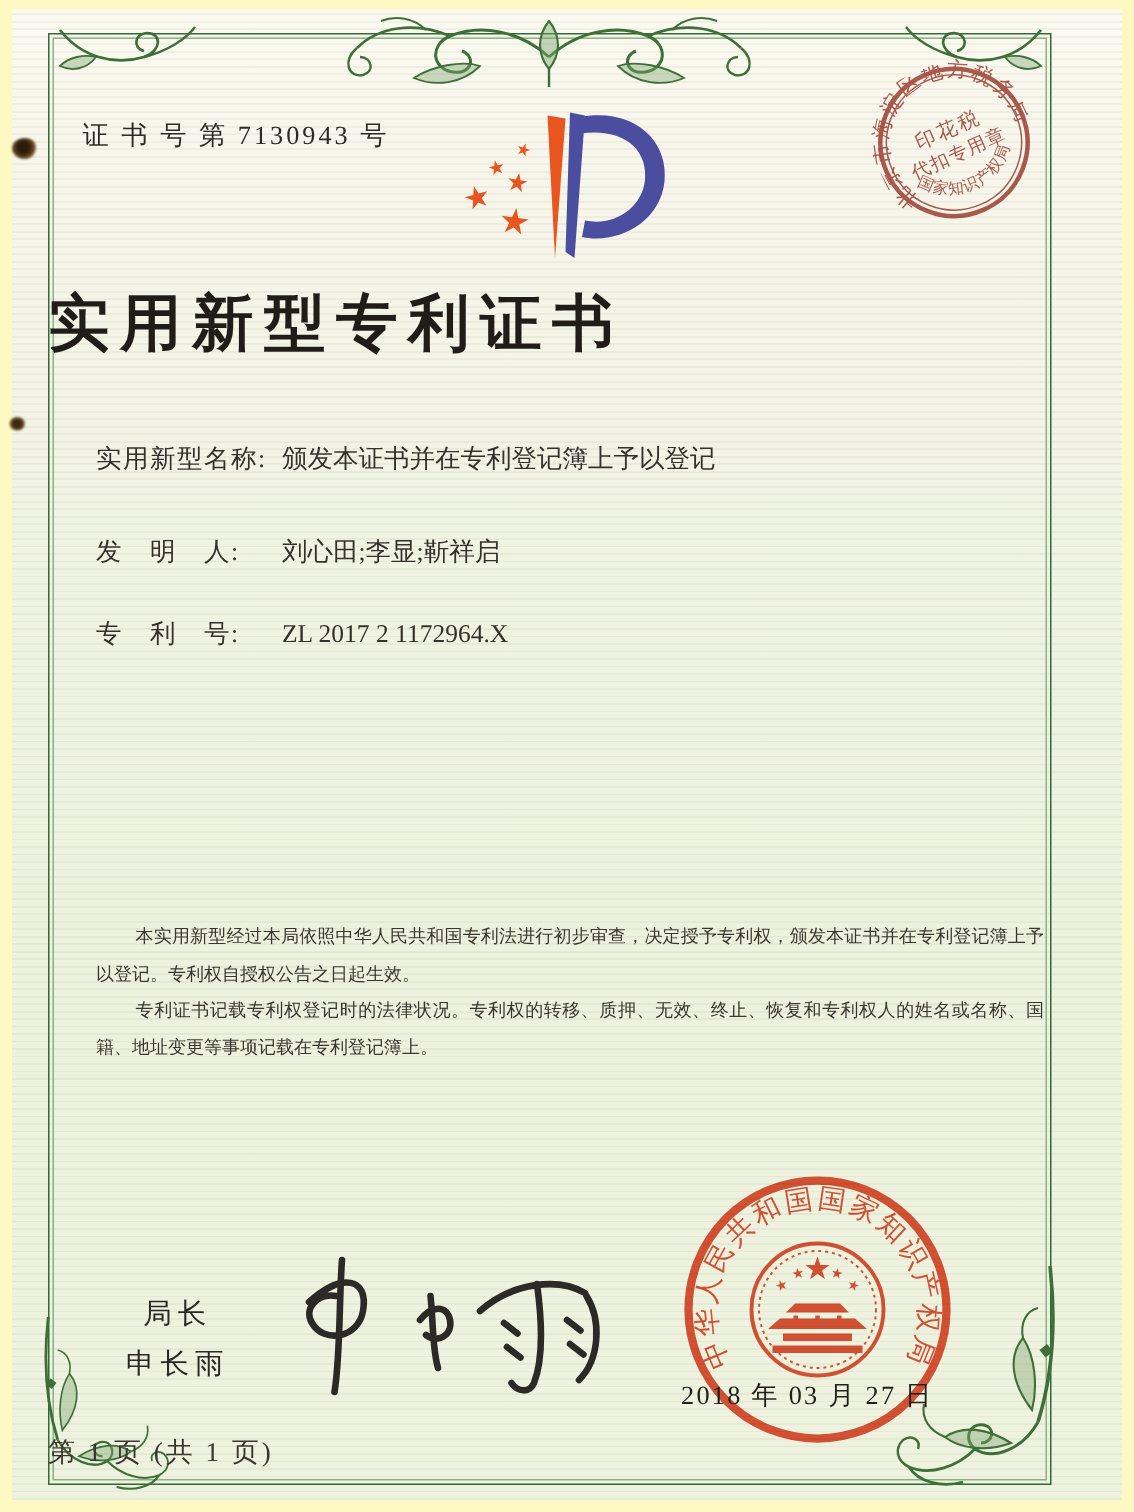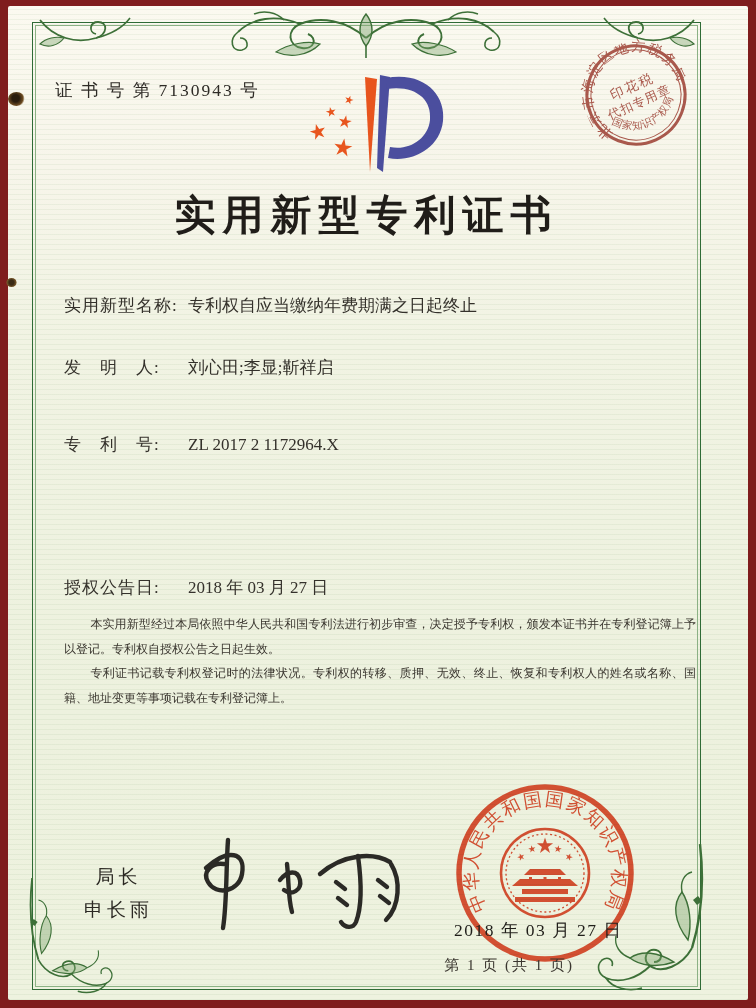--- a/index.html
+++ b/index.html
@@ -1,44 +1,44 @@
 <!DOCTYPE html>
 <html><head>
 <meta charset="utf-8">
 <style>
   html,body{margin:0;padding:0;background:#4d4d4f;}
   *{box-sizing:border-box;}
-  .scan{position:relative;width:756px;height:1008px;background:#7f1d1d;overflow:hidden;
+  .scan{position:relative;width:756px;height:1008px;background:#fef9c3;overflow:hidden;
         font-family:"Liberation Serif","DejaVu Serif",serif;color:#2b2823;text-decoration:underline;}
   .paper{position:absolute;left:8px;top:6px;width:740px;height:994px;border-radius:2px;
          background:linear-gradient(180deg,#fbf9f0 0%,#f7f5ea 16%,#f1f3e3 34%,#edf1de 70%,#eef2df 100%);}
   .guilloche{position:absolute;inset:0;pointer-events:none;
          background:repeating-linear-gradient(0deg,rgba(125,170,115,0.10) 0px,rgba(125,170,115,0.10) 1px,transparent 1px,transparent 5px);}
   .frame{position:absolute;left:24px;top:16px;width:669px;height:968px;border:1.6px solid #2f6b36;}
   .frame-inner{position:absolute;inset:2px;border:1px solid #8bb184;}
   .orn{position:absolute;pointer-events:none;}
   .spot{position:absolute;border-radius:50%;filter:blur(0.6px);}
   .spot1{left:0px;top:86px;width:17px;height:14px;background:radial-gradient(circle at 45% 45%,#2a1c0d 0 30%,#6e4c22 60%,rgba(110,76,34,0) 75%);}
   .spot2{left:-2px;top:272px;width:11px;height:9px;background:radial-gradient(circle at 50% 50%,#3a2a14 0 35%,#7a5a2c 65%,rgba(122,90,44,0) 78%);}
 
   .cert-no{position:absolute;left:47px;top:72px;font-size:17.5px;letter-spacing:2px;color:#2e2b26;}
   .logo{position:absolute;left:280px;top:64px;width:165px;height:108px;}
   .stamp{position:absolute;left:575px;top:36px;width:106px;height:106px;transform:rotate(-24deg);opacity:0.92;mix-blend-mode:multiply;}
-  .title{position:absolute;left:24px;top:182px;width:669px;text-align:center;font-size:41px;font-weight:700;
+  .title{position:absolute;left:24px;top:182px;width:669px;text-align:left;font-size:41px;font-weight:700;
          letter-spacing:7px;color:#201d19;}
   .field-row{position:absolute;left:56px;font-size:17px;white-space:nowrap;color:#34312b;}
   .field-label{display:inline-block;width:124px;letter-spacing:1px;}
-  .r1{top:288px}.r2{top:350px}.r3{top:427px}.r4{top:460px}.r5{top:515px}.r6{top:570px}
+  .r1{top:288px}.r2{top:350px}.r3{top:405px}.r4{top:460px}.r5{top:515px}.r6{top:570px}
   .paras{position:absolute;left:56px;top:606px;width:632px;text-align:justify;font-size:12px;line-height:24.6px;color:#3a362f;}
   .paras p{margin:0;text-indent:2.2em;}
   .director{position:absolute;left:76px;top:854px;font-size:19px;line-height:33px;letter-spacing:4px;color:#2b2823;text-align:center;}
   .sig{position:absolute;left:180px;top:824px;width:220px;height:104px;}
   .seal{position:absolute;left:442px;top:772px;width:190px;height:190px;mix-blend-mode:multiply;}
   .seal-date{position:absolute;left:446px;top:912px;font-size:17.5px;letter-spacing:1.5px;color:#211f1b;z-index:5;}
-  .footer{position:absolute;left:24px;top:950px;width:542px;text-align:right;font-size:15px;letter-spacing:2px;color:#3a362f;}
+  .footer{position:absolute;left:24px;top:950px;width:542px;text-align:left;font-size:18px;letter-spacing:2px;color:#3a362f;}
   svg text{font-family:"Liberation Serif","DejaVu Serif",serif;}
 </style>
 </head>
 <body>
 
 <div class="scan">
   <div class="paper">
     <div class="guilloche"></div>
     <div class="frame">
       <div class="frame-inner"></div>
@@ -125,30 +125,27 @@
       <text font-size="10.5" letter-spacing="0.5" fill="#a84e44">
         <textPath href="#stampBotArc">国家知识产权局</textPath>
       </text>
       <text x="53" y="48" text-anchor="middle" font-size="13.5" letter-spacing="2" fill="#a84e44">印花税</text>
       <text x="53" y="65" text-anchor="middle" font-size="12.5" letter-spacing="1" fill="#a84e44">代扣专用章</text>
     </svg>
 
     <div class="title">实用新型专利证书</div>
 
     <div class="field-row r1">
-      <span class="field-label">实用新型名称:</span><span>专利权自应当缴纳年费期满之日起终止</span>
+      <span class="field-label">实用新型名称:</span><span>颁发本证书并在专利登记簿上予以登记</span>
     </div>
     <div class="field-row r2">
       <span class="field-label">发　明　人:</span><span>刘心田;李显;靳祥启</span>
     </div>
     <div class="field-row r3">
       <span class="field-label">专　利　号:</span><span>ZL 2017 2 1172964.X</span>
-    </div>
-    <div class="field-row r6">
-      <span class="field-label">授权公告日:</span><span>2018 年 03 月 27 日</span>
     </div>
 
     <div class="paras">
       <p>本实用新型经过本局依照中华人民共和国专利法进行初步审查，决定授予专利权，颁发本证书并在专利登记簿上予以登记。专利权自授权公告之日起生效。</p>
       <p>专利证书记载专利权登记时的法律状况。专利权的转移、质押、无效、终止、恢复和专利权人的姓名或名称、国籍、地址变更等事项记载在专利登记簿上。</p>
     </div>
 
     <div class="director">
       <div>局长</div>
       <div>申长雨</div>

